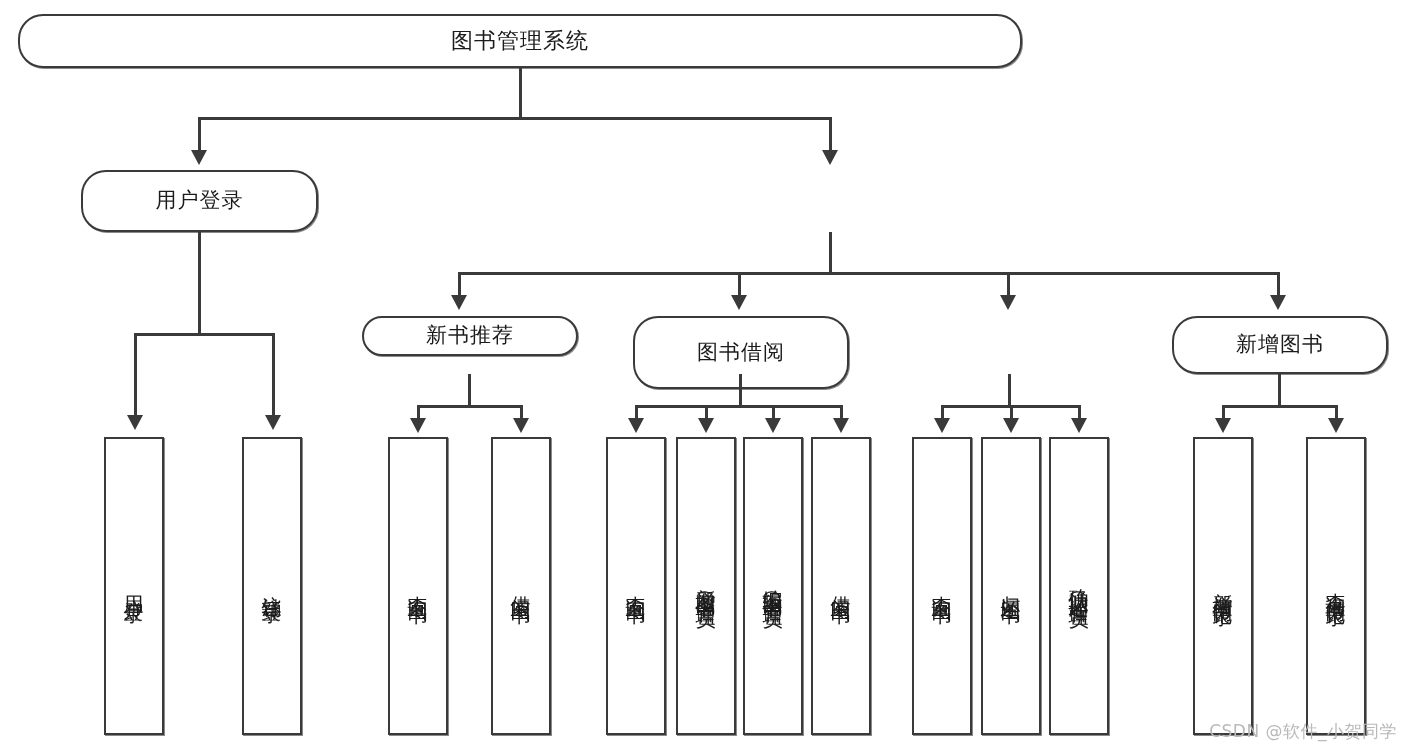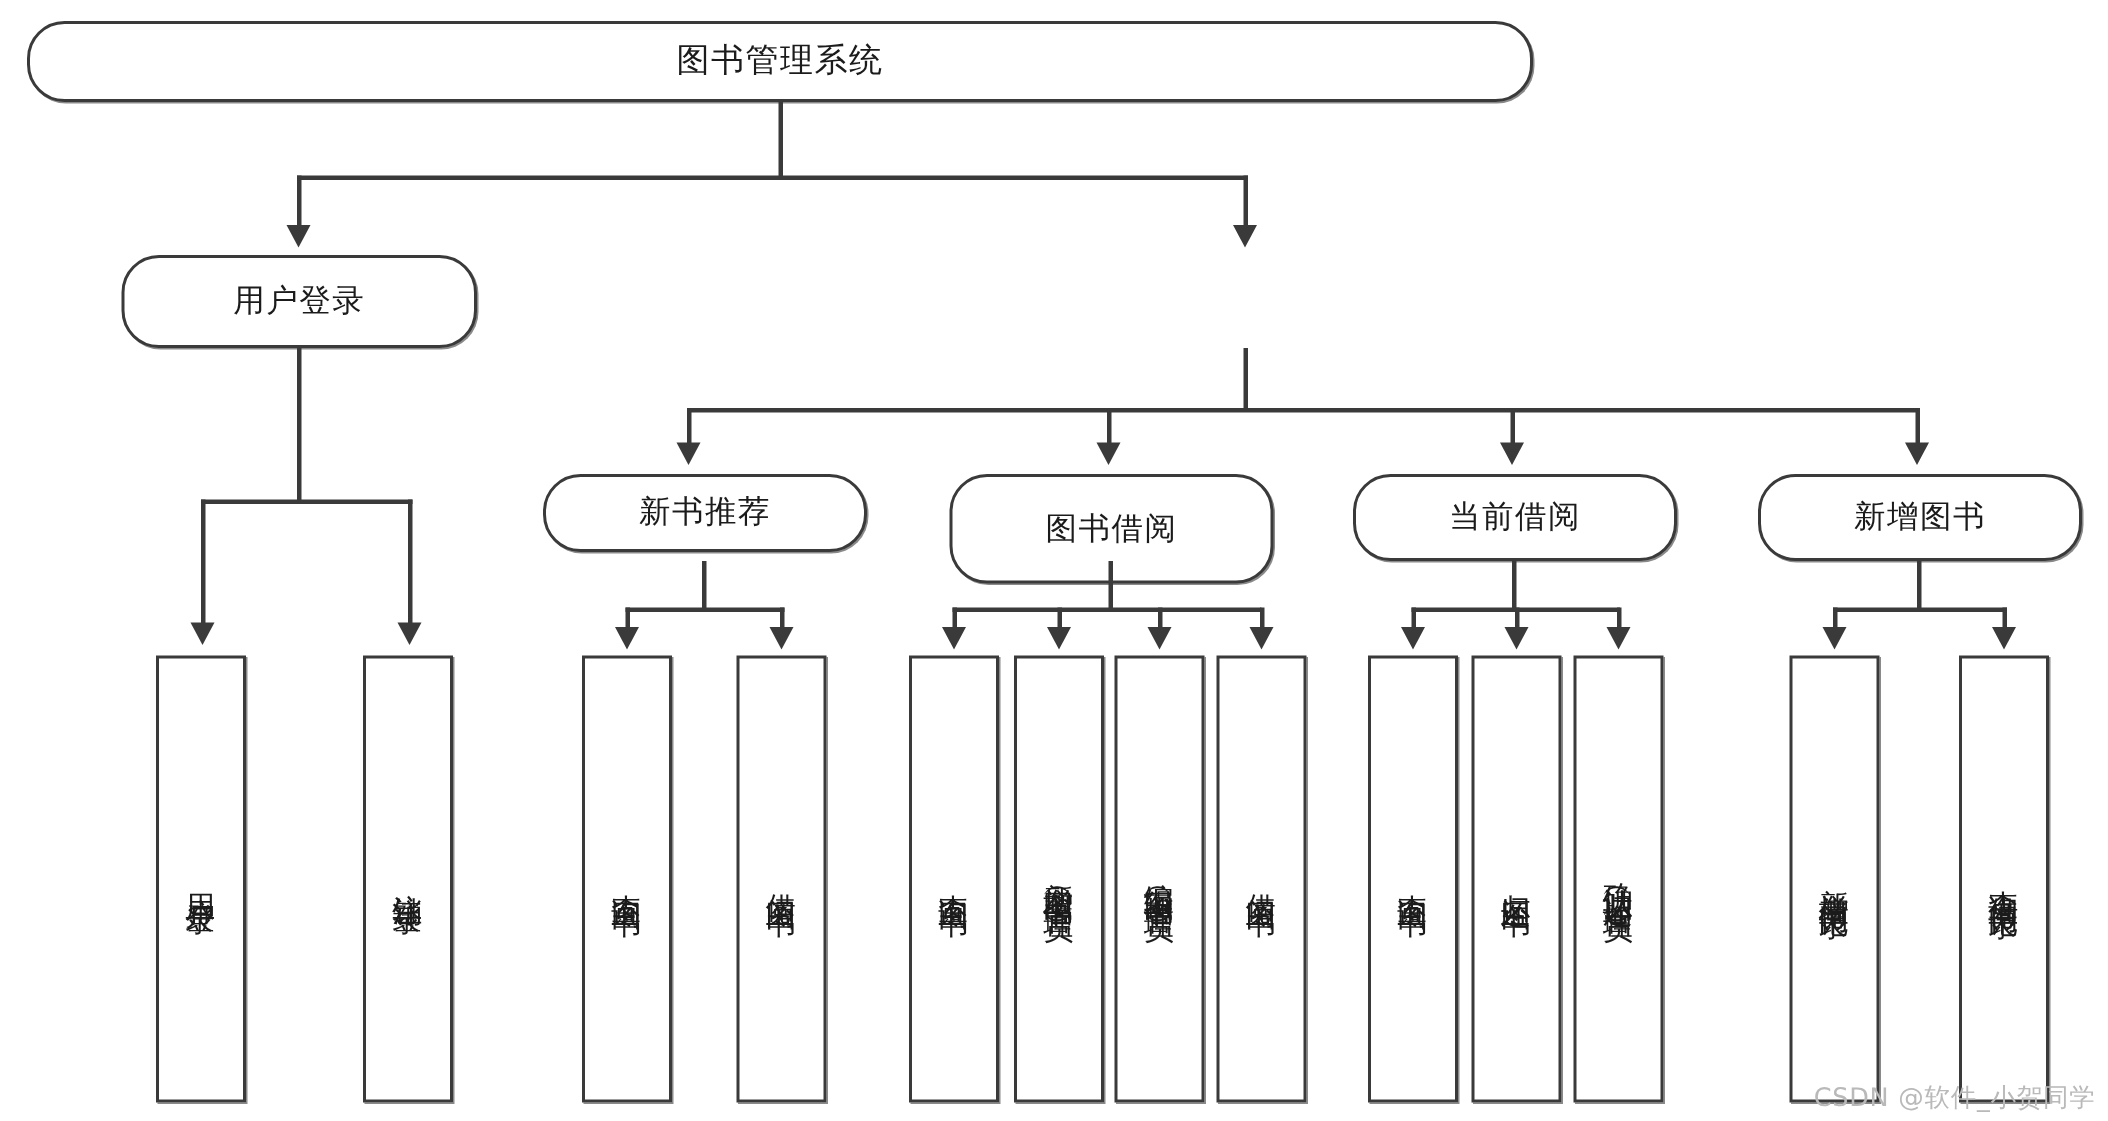--- a/index.html
+++ b/index.html
@@ -110,28 +110,25 @@
 
   <div class="ln v" style="left:738px;top:272px;width:3px;height:25px;"></div>
   <div class="arrow" style="left:731px;top:295px;"></div>
 
   <div class="ln v" style="left:1007px;top:272px;width:3px;height:25px;"></div>
   <div class="arrow" style="left:1000px;top:295px;"></div>
 
   <div class="ln v" style="left:1277px;top:272px;width:3px;height:25px;"></div>
   <div class="arrow" style="left:1270px;top:295px;"></div>
 
-  <div class="node h" style="left:362px;top:316px;width:216px;height:52px;">
+  <div class="node h" style="left:362px;top:316px;width:216px;height:40px;">
     <span>新书推荐</span>
   </div>
   <div class="node h" style="left:633px;top:316px;width:216px;height:73px;">
     <span>图书借阅</span>
-  </div>
-  <div class="node h" style="left:902px;top:316px;width:216px;height:58px;">
-    <span>当前借阅</span>
   </div>
   <div class="node h" style="left:1172px;top:316px;width:216px;height:58px;">
     <span>新增图书</span>
   </div>
 
   <div class="ln v" style="left:468px;top:374px;width:3px;height:34px;"></div>
   <div class="ln h" style="left:417px;top:405px;width:106px;height:3px;"></div>
   <div class="ln v" style="left:417px;top:405px;width:3px;height:15px;"></div>
   <div class="arrow" style="left:410px;top:418px;"></div>
   <div class="ln v" style="left:520px;top:405px;width:3px;height:15px;"></div>

